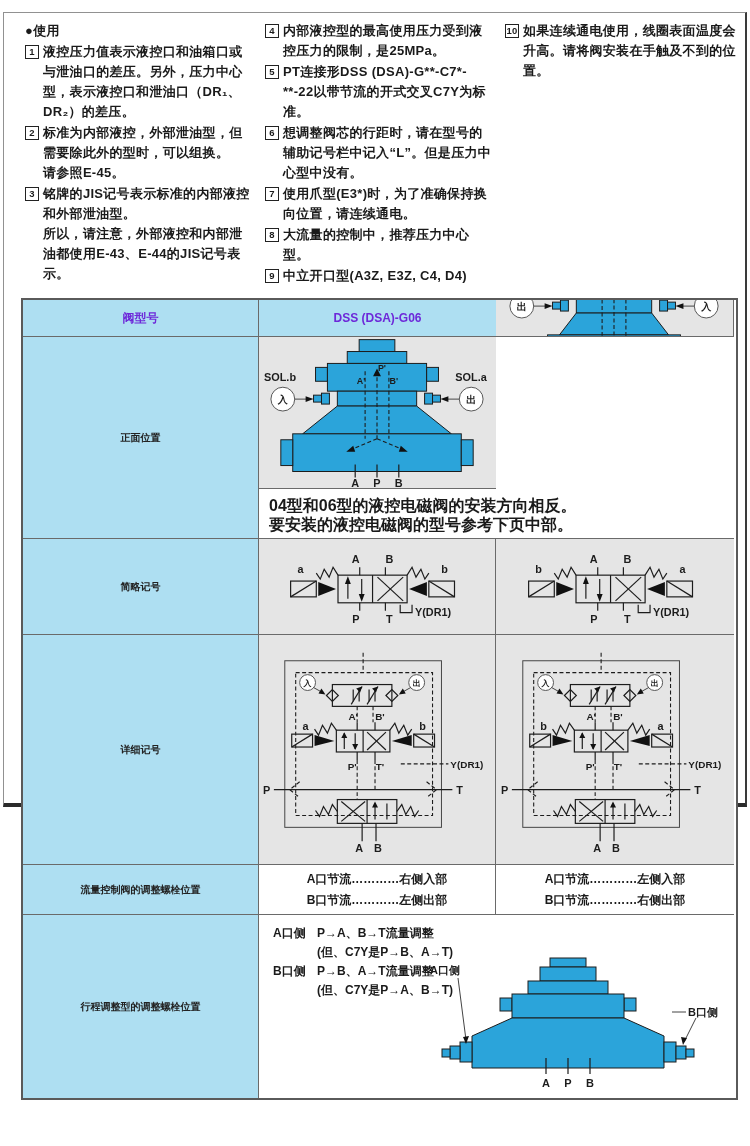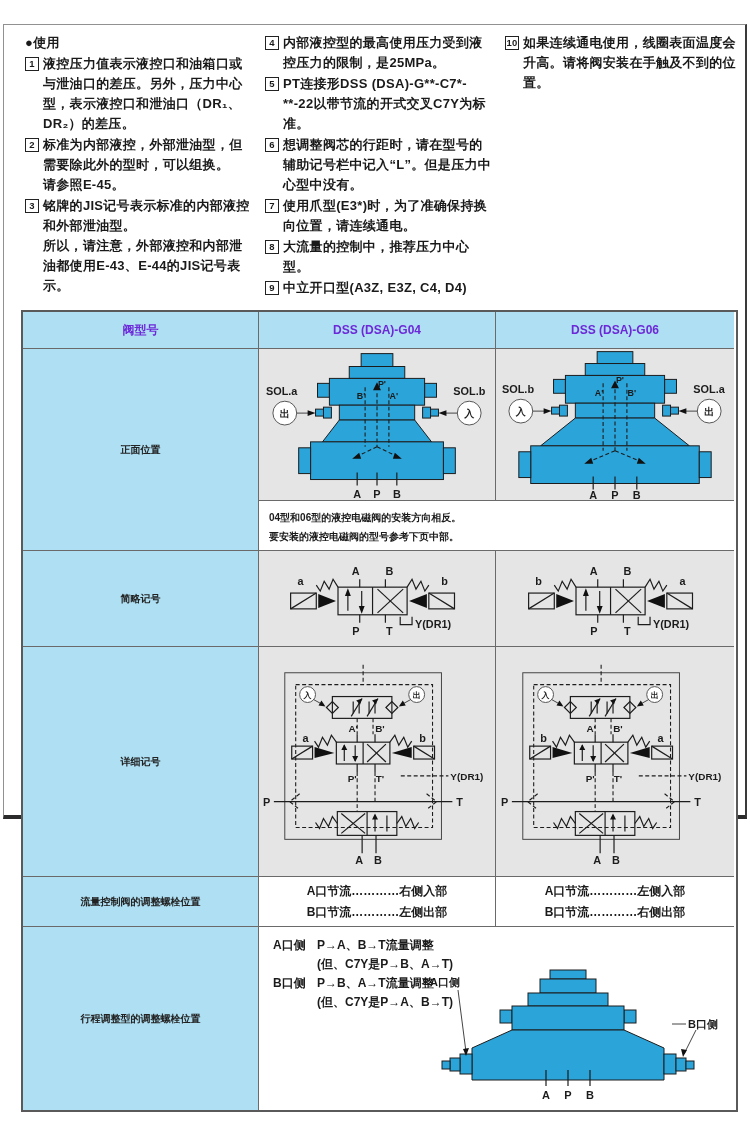--- a/index.html
+++ b/index.html
@@ -1,18 +1,18 @@
 <!DOCTYPE html>
 <html><head>
 <meta charset="utf-8">
 <style>
   html,body{margin:0;padding:0;background:#fff;}
   body{width:750px;height:1146px;position:relative;font-family:"Liberation Sans","DejaVu Sans",sans-serif;color:#1a1a1a;}
   *{box-sizing:border-box;}
-  .page{position:absolute;left:3px;top:24px;width:744px;height:795px;background:#fff;
+  .page{position:absolute;left:3px;top:12px;width:744px;height:795px;background:#fff;
         border:1px solid #919191;border-right:2px solid #3a3a3a;border-bottom:4px solid #2b2b2b;}
   
   .notes{position:absolute;top:8px;left:21px;display:flex;gap:10px;}
   .ncol{width:230px;font-size:13px;line-height:20px;font-weight:600;letter-spacing:.3px;}
   .ncol3{width:236px;}
   .ntitle{font-weight:bold;margin-bottom:1px;}
   .note{display:flex;gap:4px;margin-bottom:1px;}
   .numbox{flex:0 0 14px;height:14px;border:1.2px solid #222;font-size:9.5px;line-height:12px;text-align:center;font-weight:bold;margin-top:3px;}
   .numbox.hiddenbox{border:none;}
   .ntext{flex:1;white-space:pre-line;}
@@ -21,21 +21,21 @@
           display:grid;grid-template-columns:236px 237px 238px;
           grid-template-rows:37px 152px 50px 96px 230px 50px 183px;}
   .cell{border-right:1px solid #6a6a6a;border-bottom:1px solid #6a6a6a;overflow:hidden;}
   .lastcol{border-right:none;}
   .lastrow{border-bottom:none;}
   .lblcell{background:#aedff2;display:flex;align-items:center;justify-content:center;
            font-weight:bold;font-size:10px;color:#222;text-align:center;}
   .hdrcell{background:#aedff2;display:flex;align-items:center;justify-content:center;
            font-weight:bold;font-size:12px;color:#6d28d9;}
   .diagcell{display:flex;align-items:center;justify-content:center;background:#e5e5e5;}
-  .notecell{grid-column:2/4;font-size:10px;font-weight:600;padding:7px 0 0 10px;white-space:pre-line;line-height:19px;}
+  .notecell{grid-column:2/4;font-size:16px;font-weight:600;padding:7px 0 0 10px;white-space:pre-line;line-height:19px;}
   .flowcell{display:flex;align-items:center;justify-content:center;font-size:12px;font-weight:600;
             white-space:pre-line;line-height:21px;}
   .strokecell{grid-column:2/4;position:relative;}
   .stroketext{position:absolute;left:14px;top:9px;font-size:12px;font-weight:600;line-height:19px;}
   .srow{display:flex;}
   .slabel{width:44px;flex:0 0 44px;}
   .sindent{margin-left:44px;}
   .strokesvg{position:absolute;right:6px;bottom:2px;}
   
   svg text{font-family:"Liberation Sans","DejaVu Sans",sans-serif;fill:#1c1c1c;}
@@ -102,21 +102,20 @@
       <div class="note">
         <span class="numbox">10</span>
         <span class="ntext">如果连续通电使用，线圈表面温度会升高。请将阀安装在手触及不到的位置。</span>
       </div>
     </div>
   </div>
 
   <div class="vtable">
 
     <div class="cell hdrcell">阀型号</div>
-    <div class="cell hdrcell">DSS (DSA)-G04</div>
     <div class="cell hdrcell lastcol">DSS (DSA)-G06</div>
 
     <div class="cell lblcell" style="grid-row:2/4">正面位置</div>
 
     <div class="cell diagcell">
       <svg width="233" height="152" viewBox="0 0 235 152">
         <g>
           <rect class="blue" x="101" y="4" width="32" height="13"></rect>
           <rect class="blue" x="89" y="17" width="56" height="12"></rect>
           <rect class="blue" x="57" y="34" width="12" height="14"></rect>

